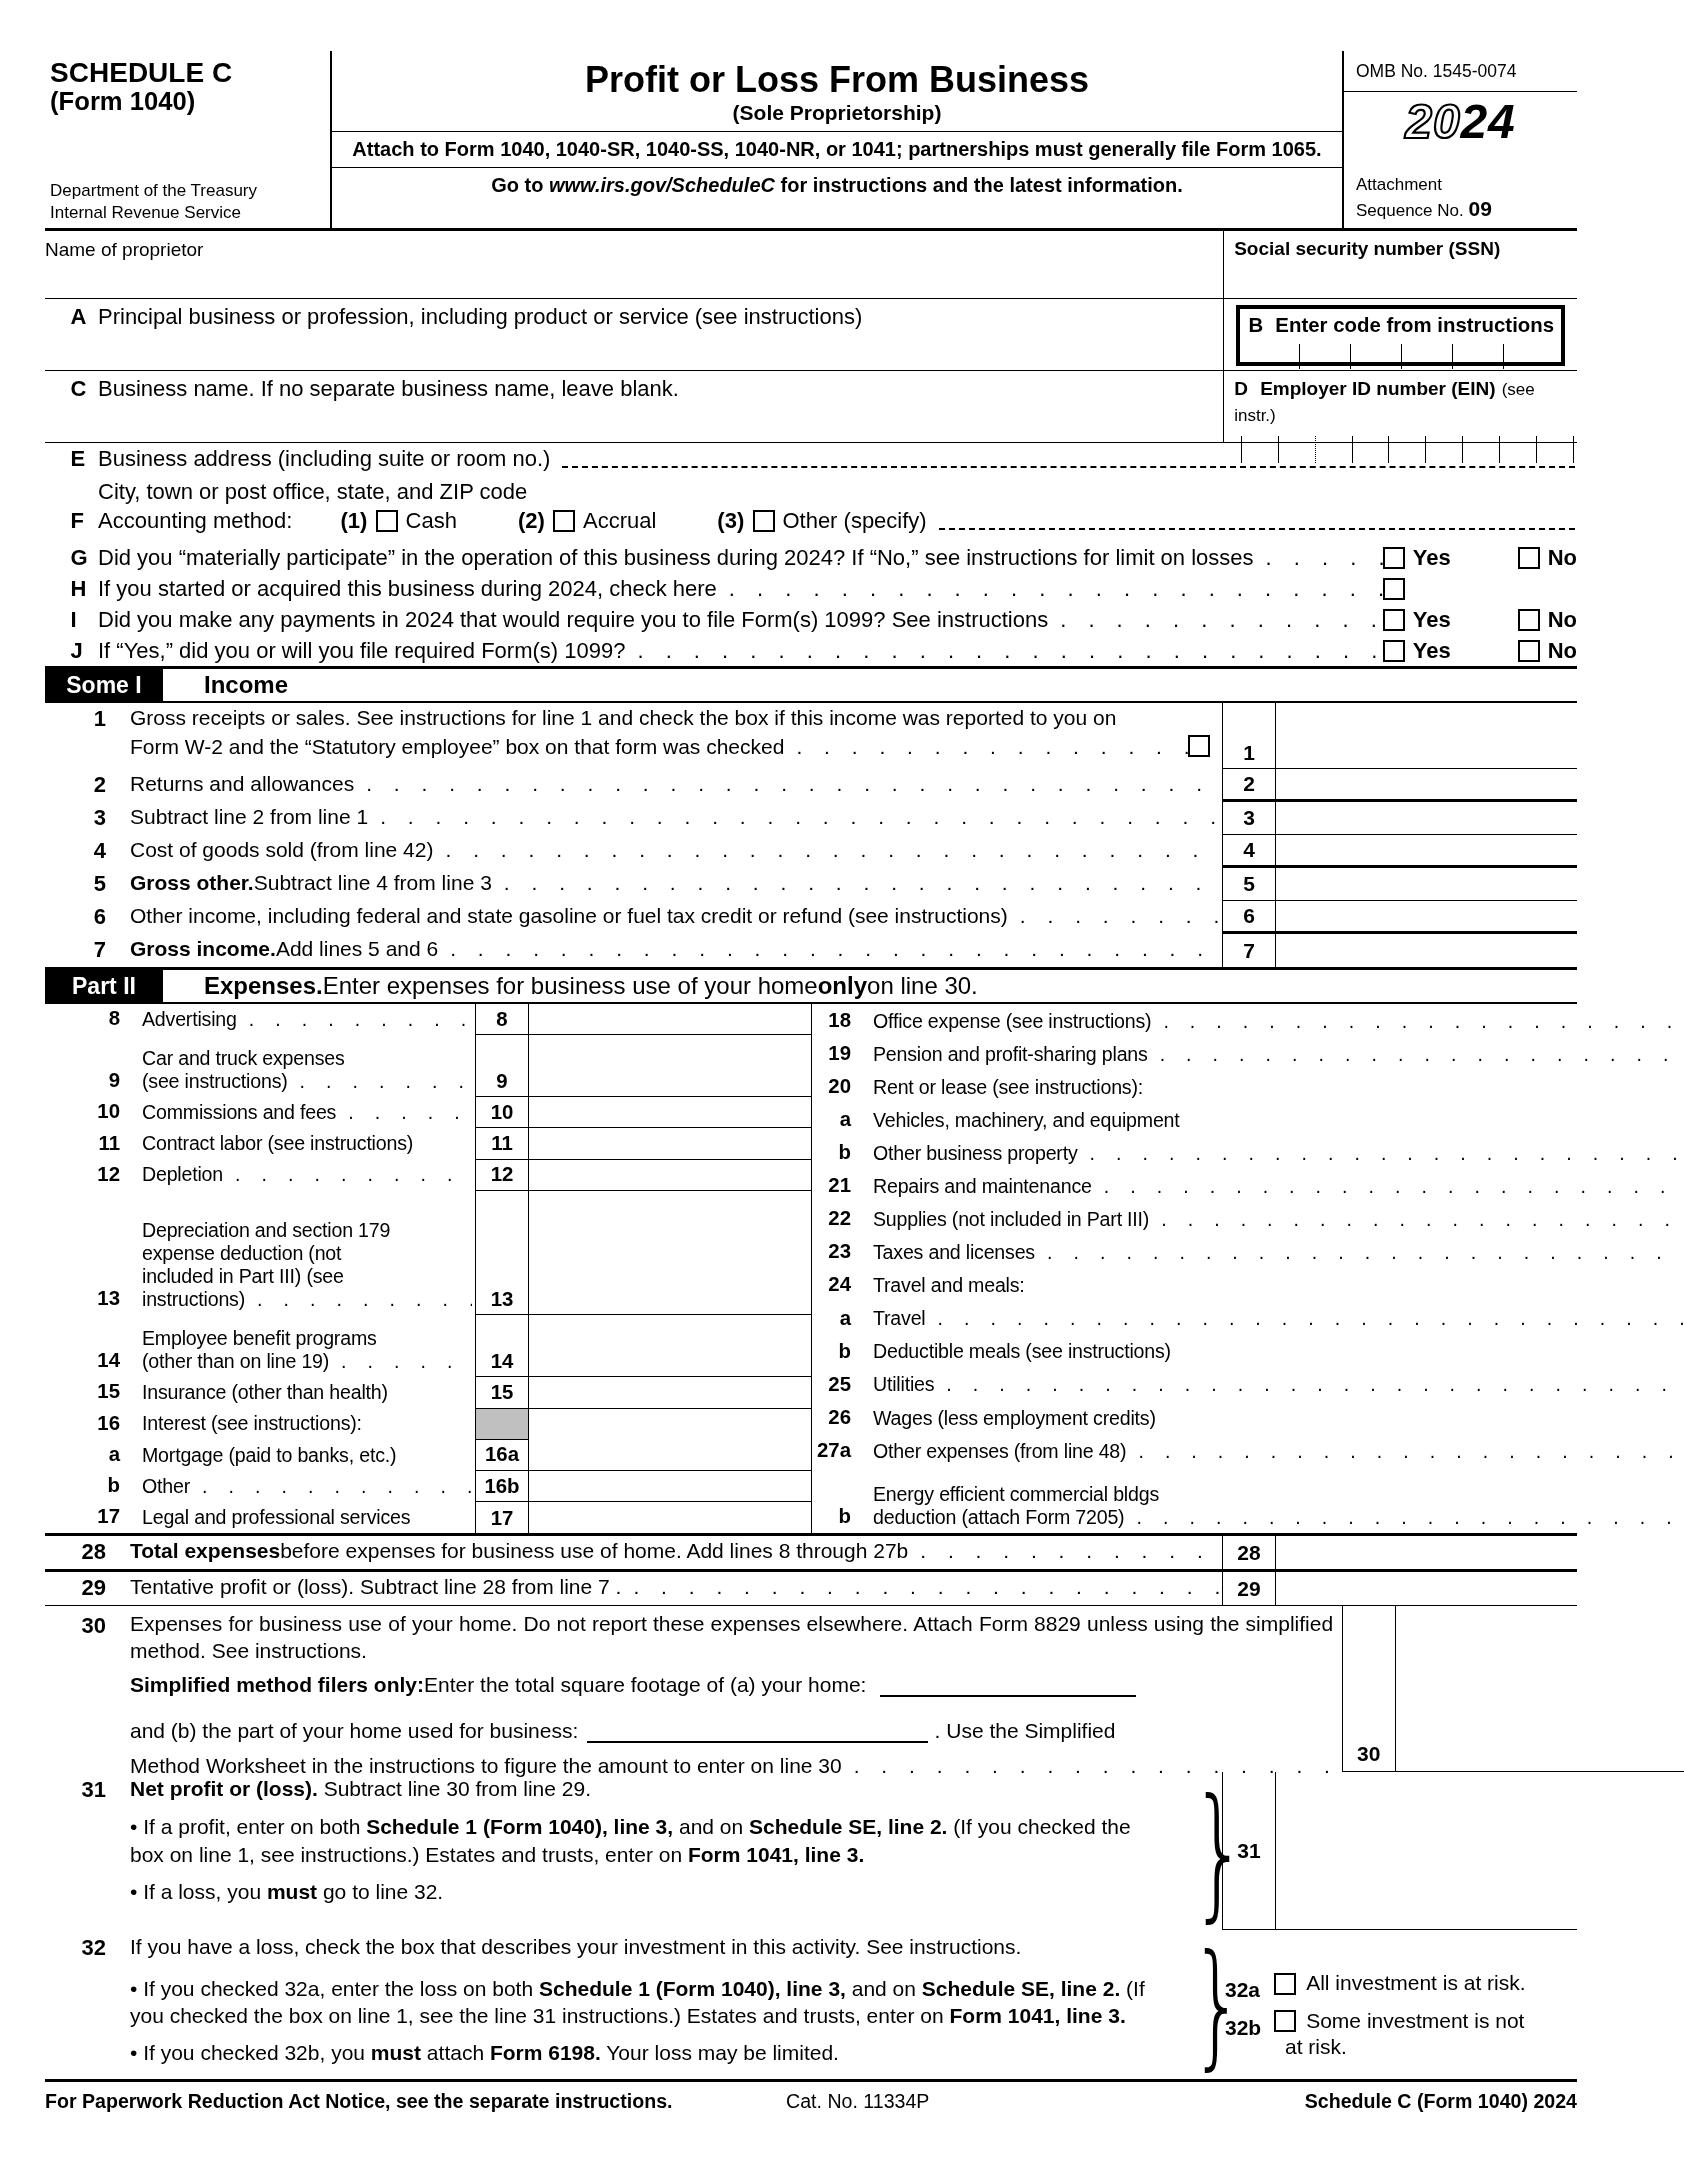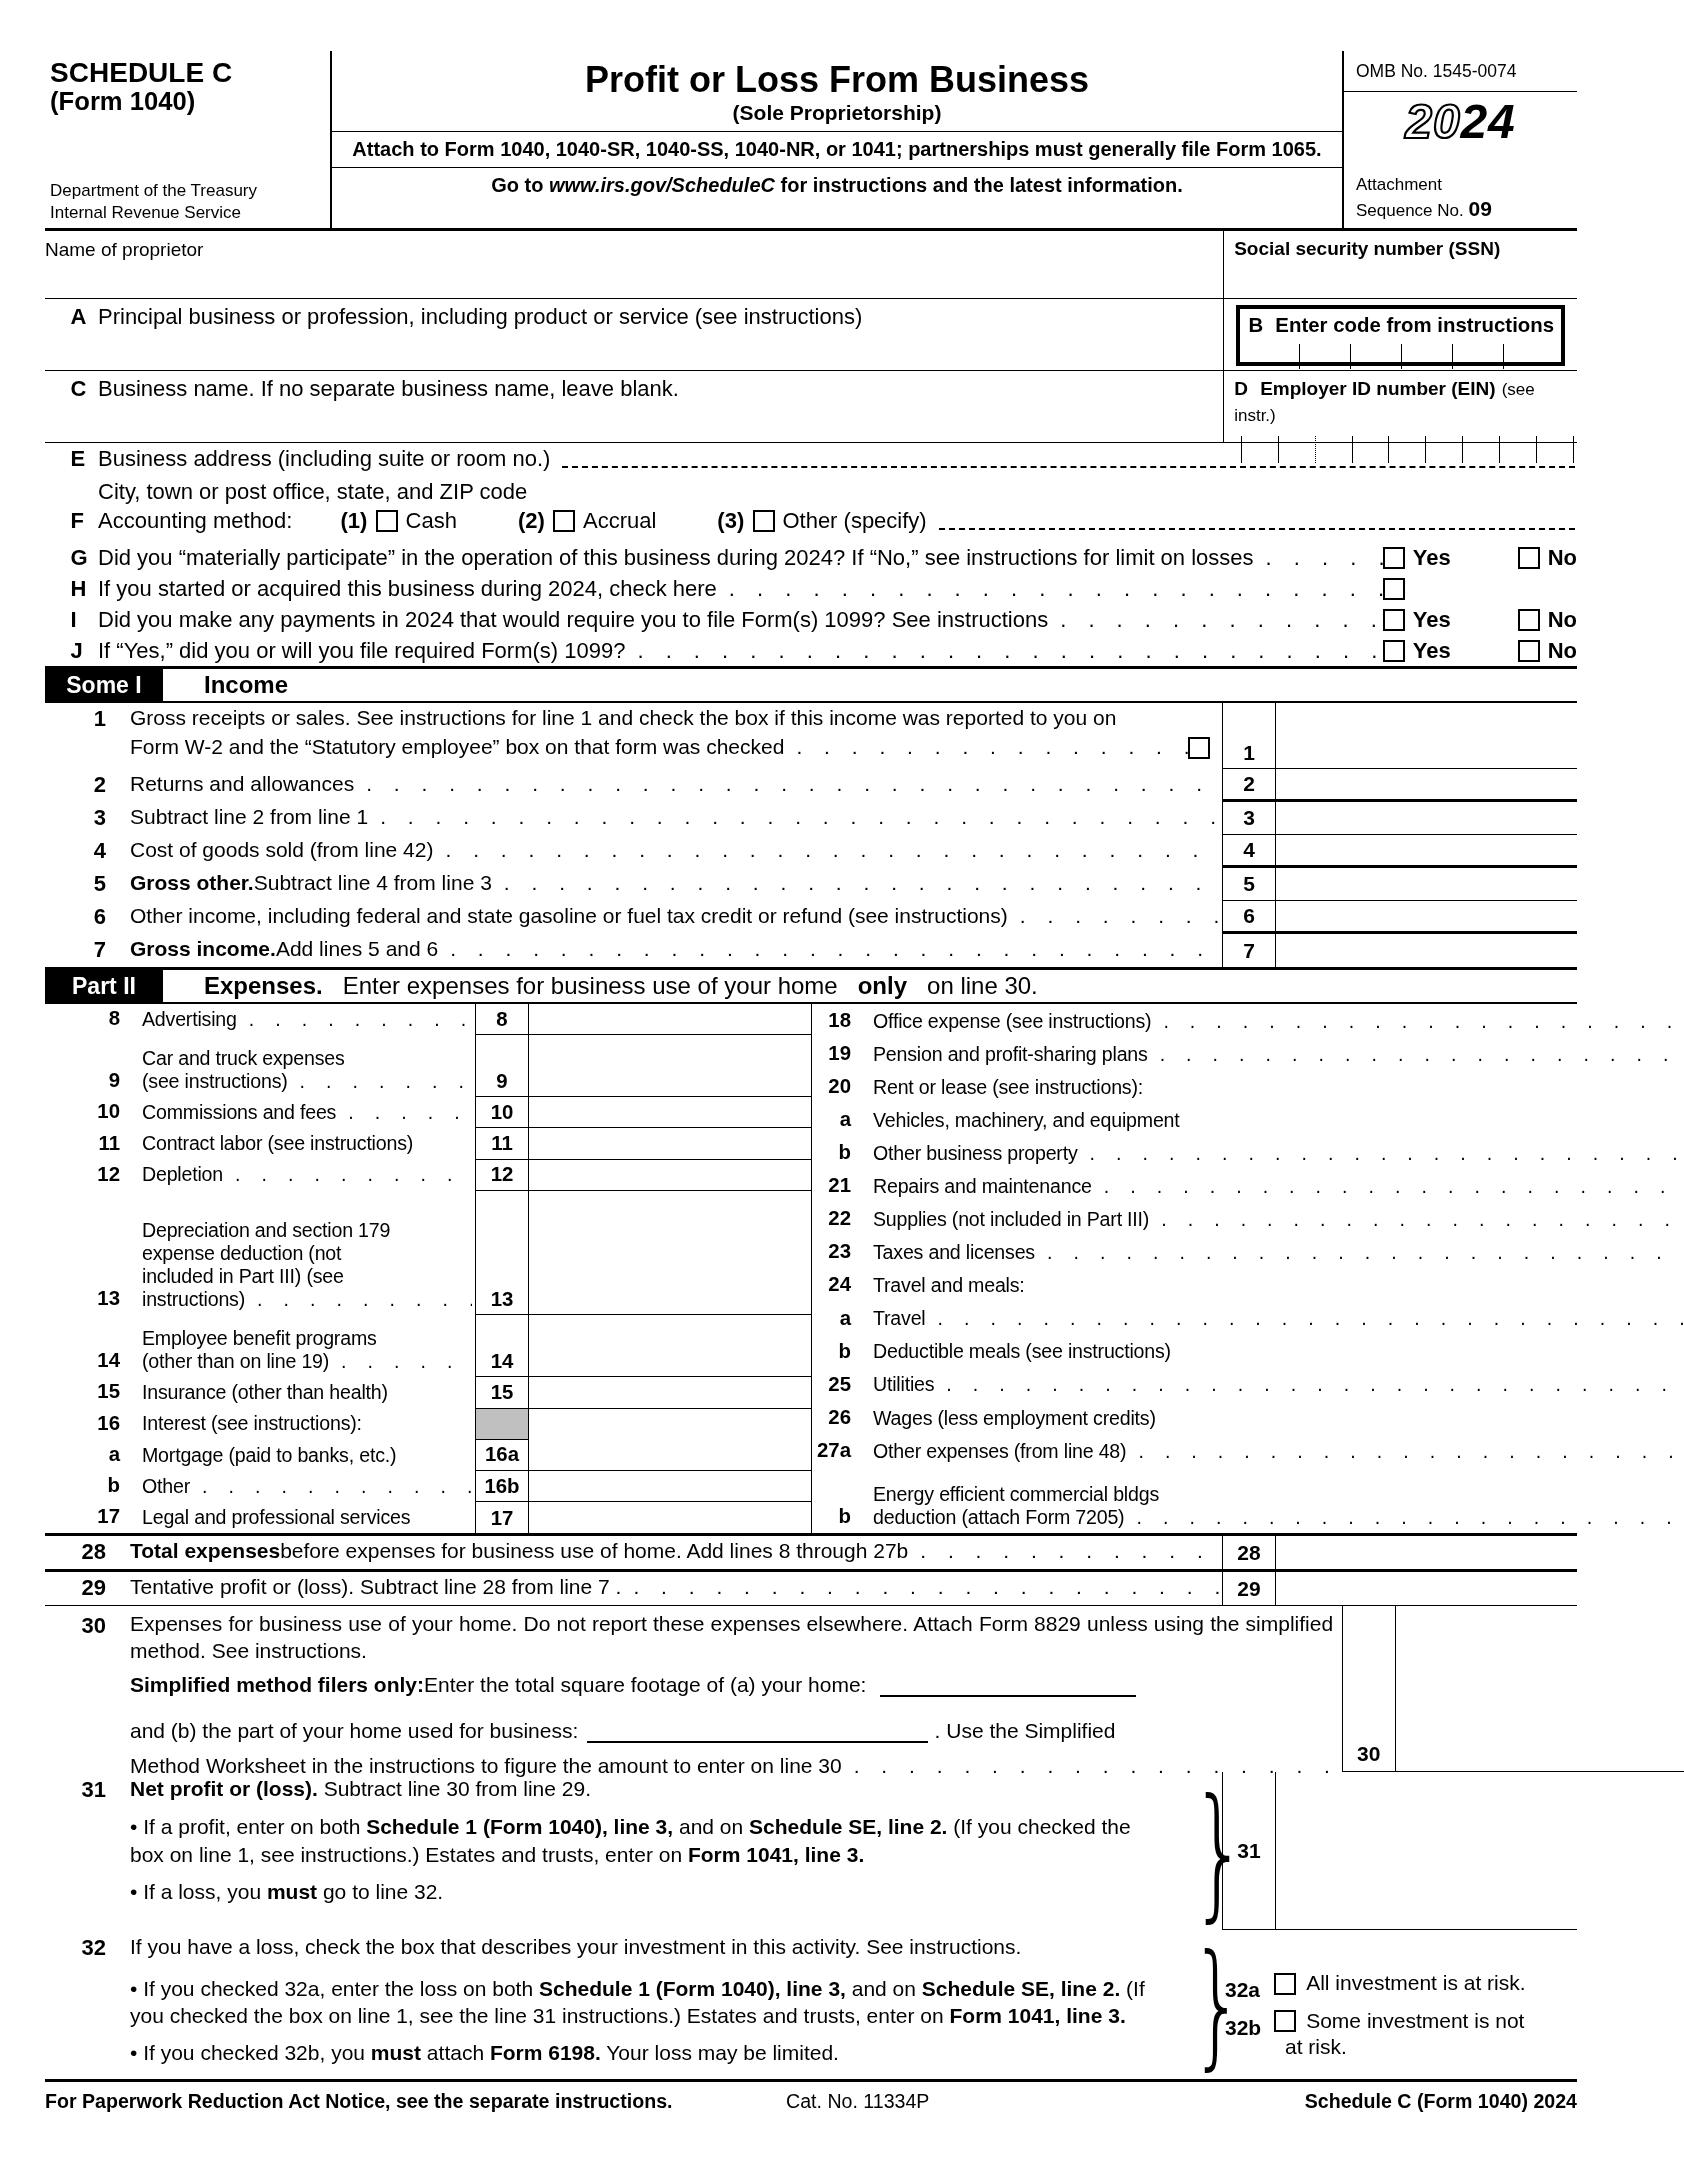--- a/index.html
+++ b/index.html
@@ -77,21 +77,21 @@
   .badge { background:#000; color:#fff; font-weight:bold; font-size:23px; min-width:118px;
            display:flex; align-items:center; justify-content:center; padding:0 8.5px; }
   .bar-title { display:flex; align-items:center; margin-left:41px; font-size:24px; }
 
   
   .inc-row { display:flex; height:33px; }
   .inc-row.tall { height:66px; }
   .inc-num { width:61px; text-align:right; font-weight:bold; padding-top:3.4px; flex:none; }
   .inc-label { flex:1; padding-left:24px; display:flex; align-items:flex-start; font-size:21px; padding-top:3.4px; overflow:hidden; }
   .inc-label-tall { flex:1; padding-left:24px; display:flex; flex-direction:column; font-size:21px; padding-top:2.6px; overflow:hidden; }
-  .ll2 { display:flex; align-items:flex-end; margin-top:5.1px; }
+  .ll2 { display:flex; align-items:flex-start; margin-top:5.1px; }
   .nb { width:54px; border-left:1.7px solid #000; border-right:1.7px solid #000; border-bottom:1.7px solid #000;
         display:flex; align-items:center; justify-content:center; font-weight:bold; flex:none; font-size:21px; }
   .amt { width:301px; border-bottom:1.7px solid #000; flex:none; }
   .inc-row.thick .nb, .inc-row.thick .amt { border-bottom-width:3px; }
   .inc-row.nobot .nb, .inc-row.nobot .amt { border-bottom:none; }
   .nb.bot { align-items:flex-end; padding-bottom:3.4px; }
 
   
   .p2body { display:flex; height:532px; border-bottom:3px solid #000; }
   .p2col { display:flex; flex-direction:column; }
@@ -397,21 +397,21 @@
           <span>Add lines 5 and 6</span>
           <span class="dots">. . . . . . . . . . . . . . . . . . . . . . . . . . . . . . . . . . . . . . . . . . . . . . . . . . . . . . . . . . . . . . . . . . . . . . . . . . . . . . . . . . . . . . . . . . </span>
         </div>
         <div class="nb">7</div>
         <div class="amt"></div>
       </div>
     </div>
 
   <div class="bar">
     <div class="badge">Part II</div>
-    <div class="bar-title" style="font-size:24px;gap:20px;">
+    <div class="bar-title" style="font-size:24px;">
         <span class="b">Expenses. </span>
         <span>Enter expenses for business use of your home </span>
         <span class="b">only</span>
         <span> on line 30.</span>
       </div>
   </div>
   <div class="p2body">
     <div class="p2col left" id="p2-left">
         <div class="ex-row" style="flex: 1 1 0px;">
           <div class="ex-num">8</div>

